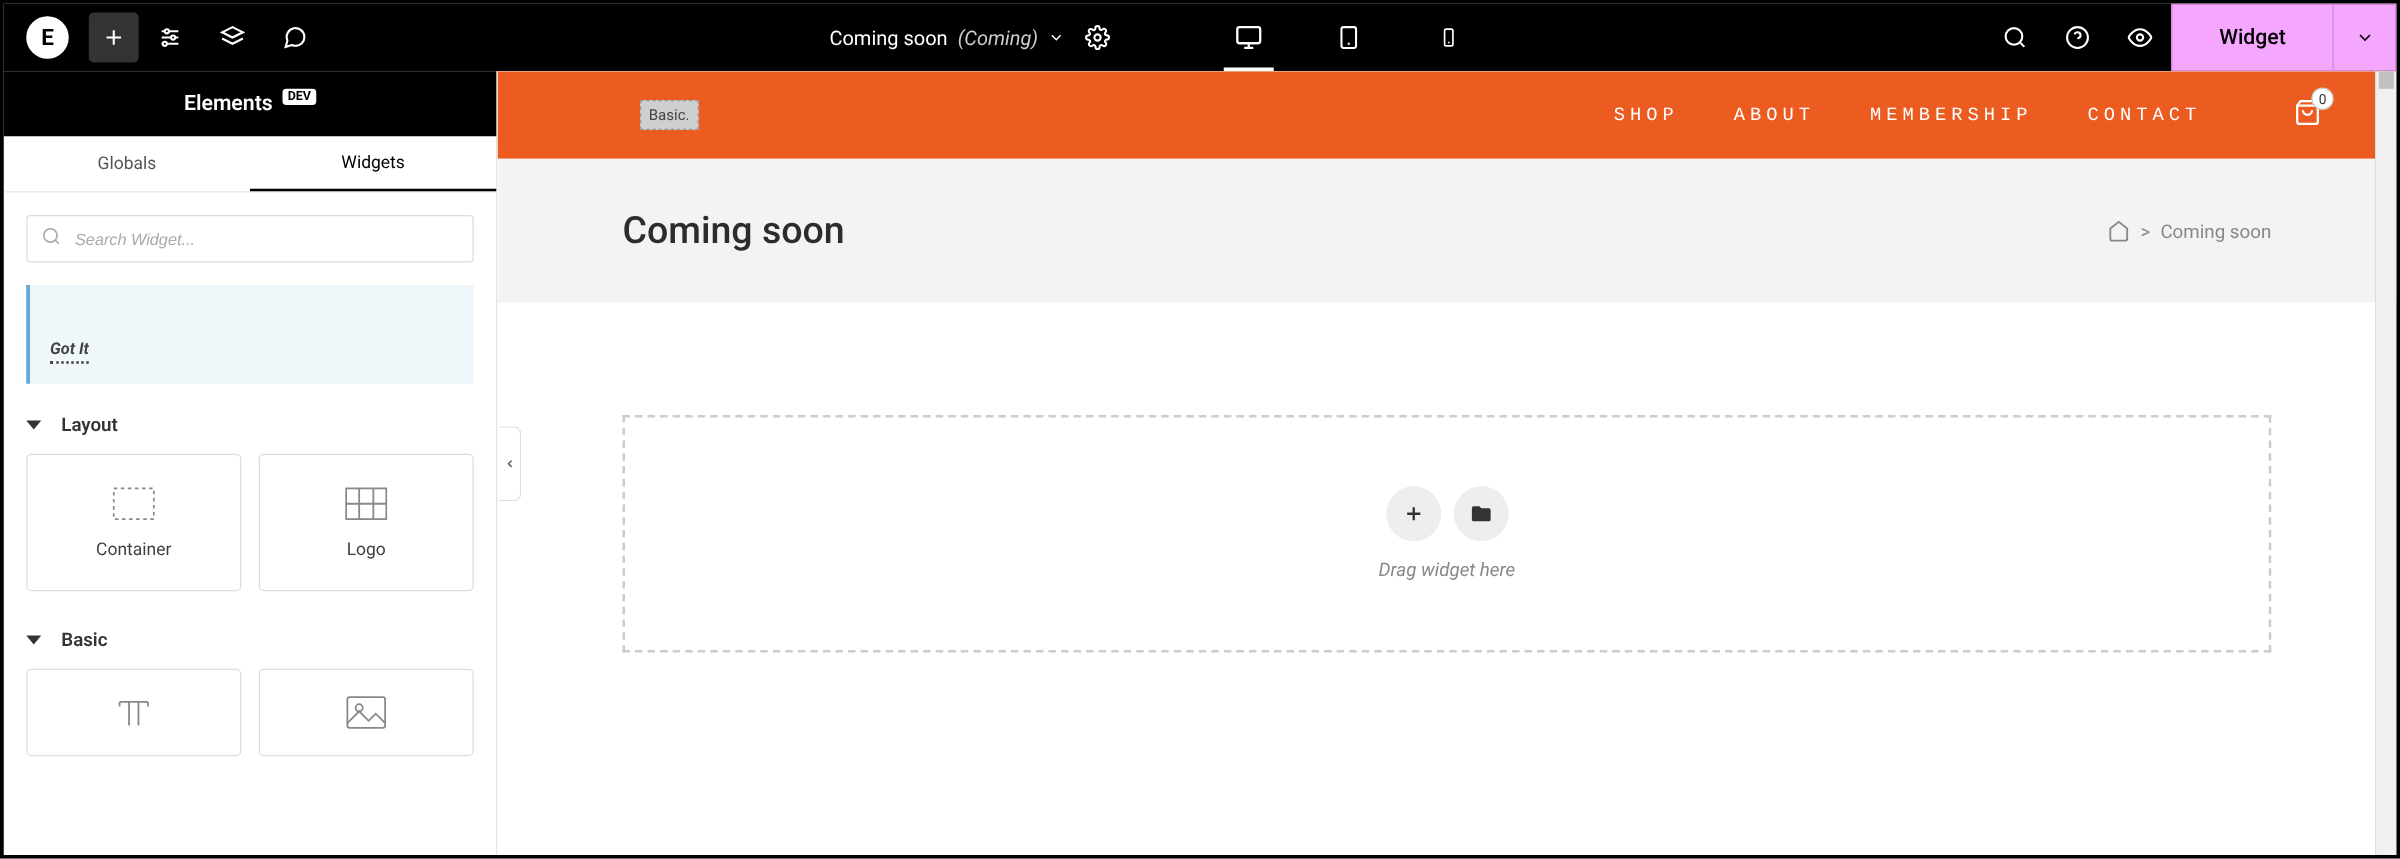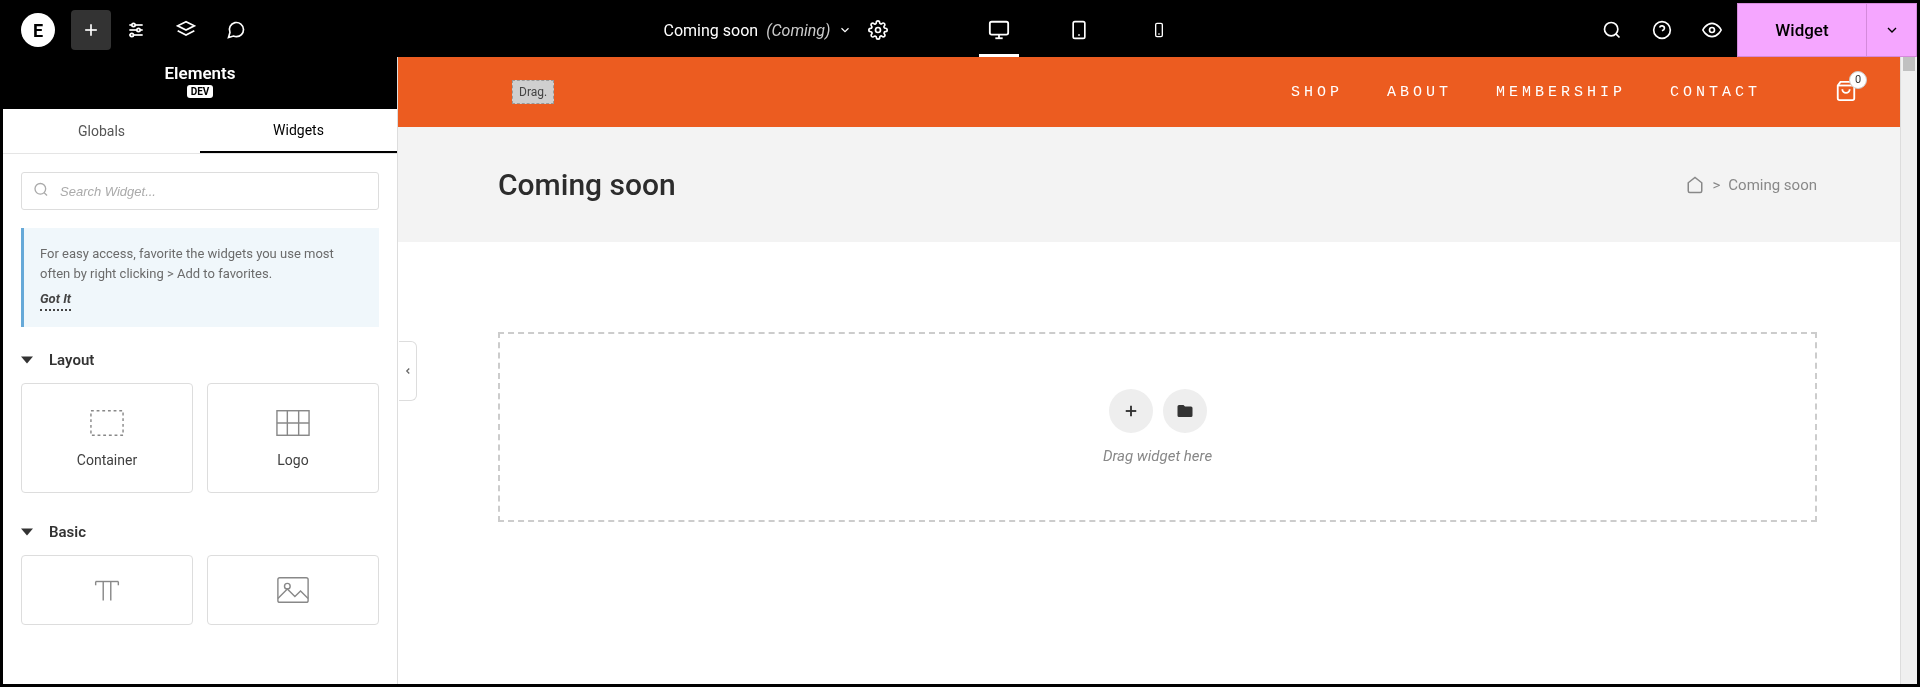--- a/index.html
+++ b/index.html
@@ -19,21 +19,21 @@
 .device-switcher { display: flex; gap: 30px; margin-left: 30px; }
 .device-btn { width: 50px; height: 54px; display: flex; align-items: center; justify-content: center; cursor: pointer; position: relative; }
 .device-btn.active::after { content: ""; position: absolute; bottom: 0; left: 5px; right: 5px; height: 3px; background: #fff; }
 .topbar-right { display: flex; align-items: center; height: 100%; }
 .publish-btn { background: #f5a6ff; height: 100%; width: 130px; display: flex; align-items: center; justify-content: center; color: #000; font-weight: 500; font-size: 17px; cursor: pointer; border: 1.5px solid #d48adb; }
 .publish-chevron { background: #f5a6ff; height: 100%; width: 50px; display: flex; align-items: center; justify-content: center; cursor: pointer; border: 1.5px solid #d48adb; border-left: none; color: #000;}
 
 
 .main { flex: 1; display: flex; min-height: 0; }
 .panel { width: 395px; display: flex; flex-direction: column; border-right: 1px solid #ddd; }
-.panel-header { height: 52px; background: #000; color: #fff; display: flex; align-items: center; justify-content: center; font-size: 17px; font-weight: 600; gap: 8px; flex-direction: column; }
+.panel-header { height: 52px; background: #000; color: #fff; display: flex; align-items: center; justify-content: center; font-size: 17px; font-weight: 600; gap: 8px; }
 .dev-badge { background: #fff; color: #000; font-size: 10px; padding: 1px 4px; border-radius: 3px; font-weight: bold; position: relative; top: -6px;}
 .panel-tabs { display: flex; border-bottom: 1px solid #e5e5e5; }
 .panel-tab { flex: 1; height: 44px; display: flex; align-items: center; justify-content: center; font-size: 14px; cursor: pointer; color: #555; }
 .panel-tab.active { color: #000; border-bottom: 2px solid #000; font-weight: 400; }
 .panel-body { flex: 1; overflow-y: auto; padding: 18px; }
 .search-wrap { position: relative; margin-bottom: 18px; }
 .search-input { width: 100%; height: 38px; border: 1px solid #ddd; border-radius: 3px; padding: 0 12px 0 38px; font-size: 13px; font-style: italic; color: #b91c1c; }
 .search-input::placeholder { font-style: italic; color: #aaa; }
 .search-ico { position: absolute; left: 12px; top: 50%; transform: translateY(-50%); color: #aaa; }
 .tip-box { background: #f0f7fb; border-left: 3px solid #66a9d8; padding: 16px; font-size: 13px; color: #6b6b6b; line-height: 1.5; margin-bottom: 24px; }
@@ -191,21 +191,21 @@
         <div class="search-wrap">
           <span class="search-ico">
             <svg width="16" height="16" viewBox="0 0 24 24" fill="none" stroke="currentColor" stroke-width="2">
                 <circle cx="11" cy="11" r="8"></circle>
                 <line x1="21" y1="21" x2="16.65" y2="16.65"></line>
               </svg>
           </span>
           <input class="search-input" placeholder="Search Widget..." style="">
         </div>
         <div class="tip-box">
-          <span>For easy access, favorite the widgets you use most often by right clicking &gt; Add to favorites.</span><br>
+          <br>
           <span class="gotit">Got It</span>
         </div>
 
         <div class="section-title">
           <svg viewBox="0 0 10 10">
               <polygon points="0,2 10,2 5,8" fill="currentColor"></polygon>
             </svg>
           <span>Layout</span>
         </div>
         <div class="widget-grid">
@@ -254,21 +254,21 @@
     </div>
 
     <div class="collapse-handle">
       <svg width="10" height="10" viewBox="0 0 24 24" fill="none" stroke="currentColor" stroke-width="3">
           <polyline points="15 18 9 12 15 6"></polyline>
         </svg>
     </div>
 
     <div class="canvas">
       <div class="site-header">
-        <div class="site-logo">Drag.</div>
+        <div class="site-logo">Basic.</div>
         <div class="site-nav">
           <a>SHOP</a>
           <a>ABOUT</a>
           <a>MEMBERSHIP</a>
           <a>CONTACT</a>
           <div class="cart">
             <svg width="22" height="24" viewBox="0 0 24 24" fill="none" stroke="currentColor" stroke-width="2">
                 <path d="M6 2L3 6v14a2 2 0 0 0 2 2h14a2 2 0 0 0 2-2V6l-3-4z"></path>
                 <line x1="3" y1="6" x2="21" y2="6"></line>
                 <path d="M16 10a4 4 0 0 1-8 0"></path>

